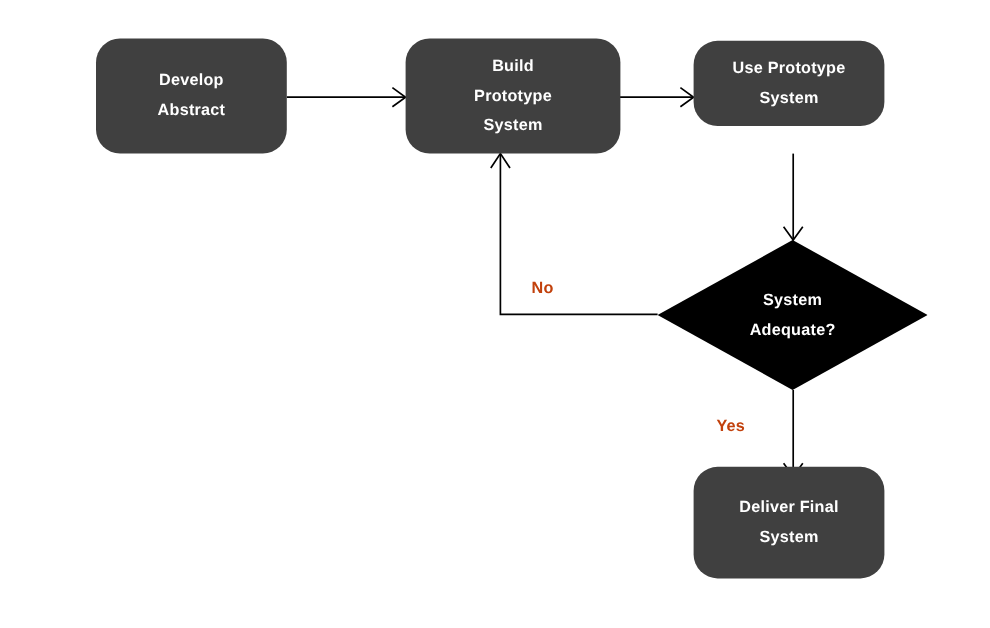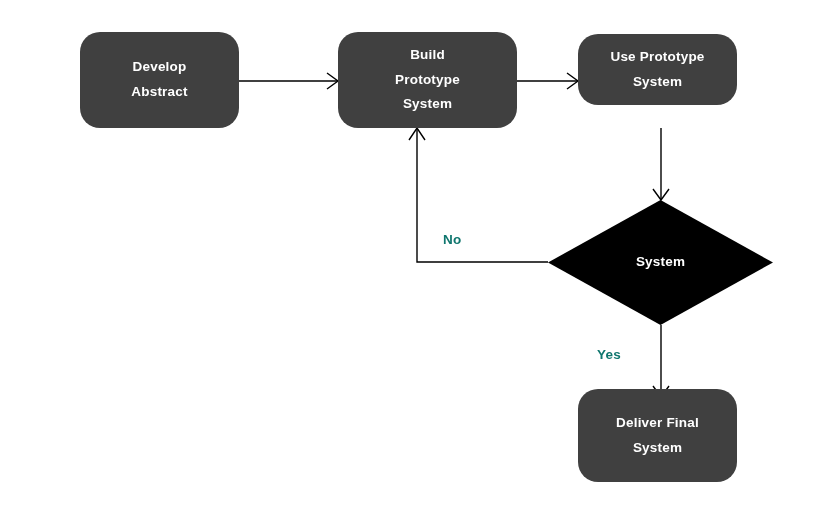--- a/index.html
+++ b/index.html
@@ -59,21 +59,21 @@
     line-height: 1.85;
     text-align: center;
     letter-spacing: 0.2px;
   }
   .diamond-label .line {
     display: block;
     white-space: nowrap;
   }
   .edge-label {
     position: absolute;
-    color: #0f766e;
+    color: #c2410c;
     font-weight: bold;
     font-size: 13.5px;
     letter-spacing: 0.2px;
     white-space: nowrap;
   }
   #edges {
     position: absolute;
     left: 0;
     top: 0;
     width: 825px;
@@ -140,20 +140,21 @@
     <span class="line">Use Prototype</span>
     <span class="line">System</span>
   </div>
 
   <div class="diamond-wrap" style="left:548px; top:200px; width:225px; height:125px;">
     <svg class="diamond-shape" viewBox="0 0 225 125" preserveAspectRatio="none">
       <polygon points="0,62.5 112.5,0 225,62.5 112.5,125" fill="#000000"></polygon>
     </svg>
     <div class="diamond-label">
       <span class="line">System</span>
+      <span class="line">Adequate?</span>
     </div>
   </div>
 
   <div class="node-box" style="left:578px; top:389px; width:159px; height:93px;">
     <span class="line">Deliver Final</span>
     <span class="line">System</span>
   </div>
 
   <div class="edge-label" style="left:443px; top:232px;">No</div>
 

